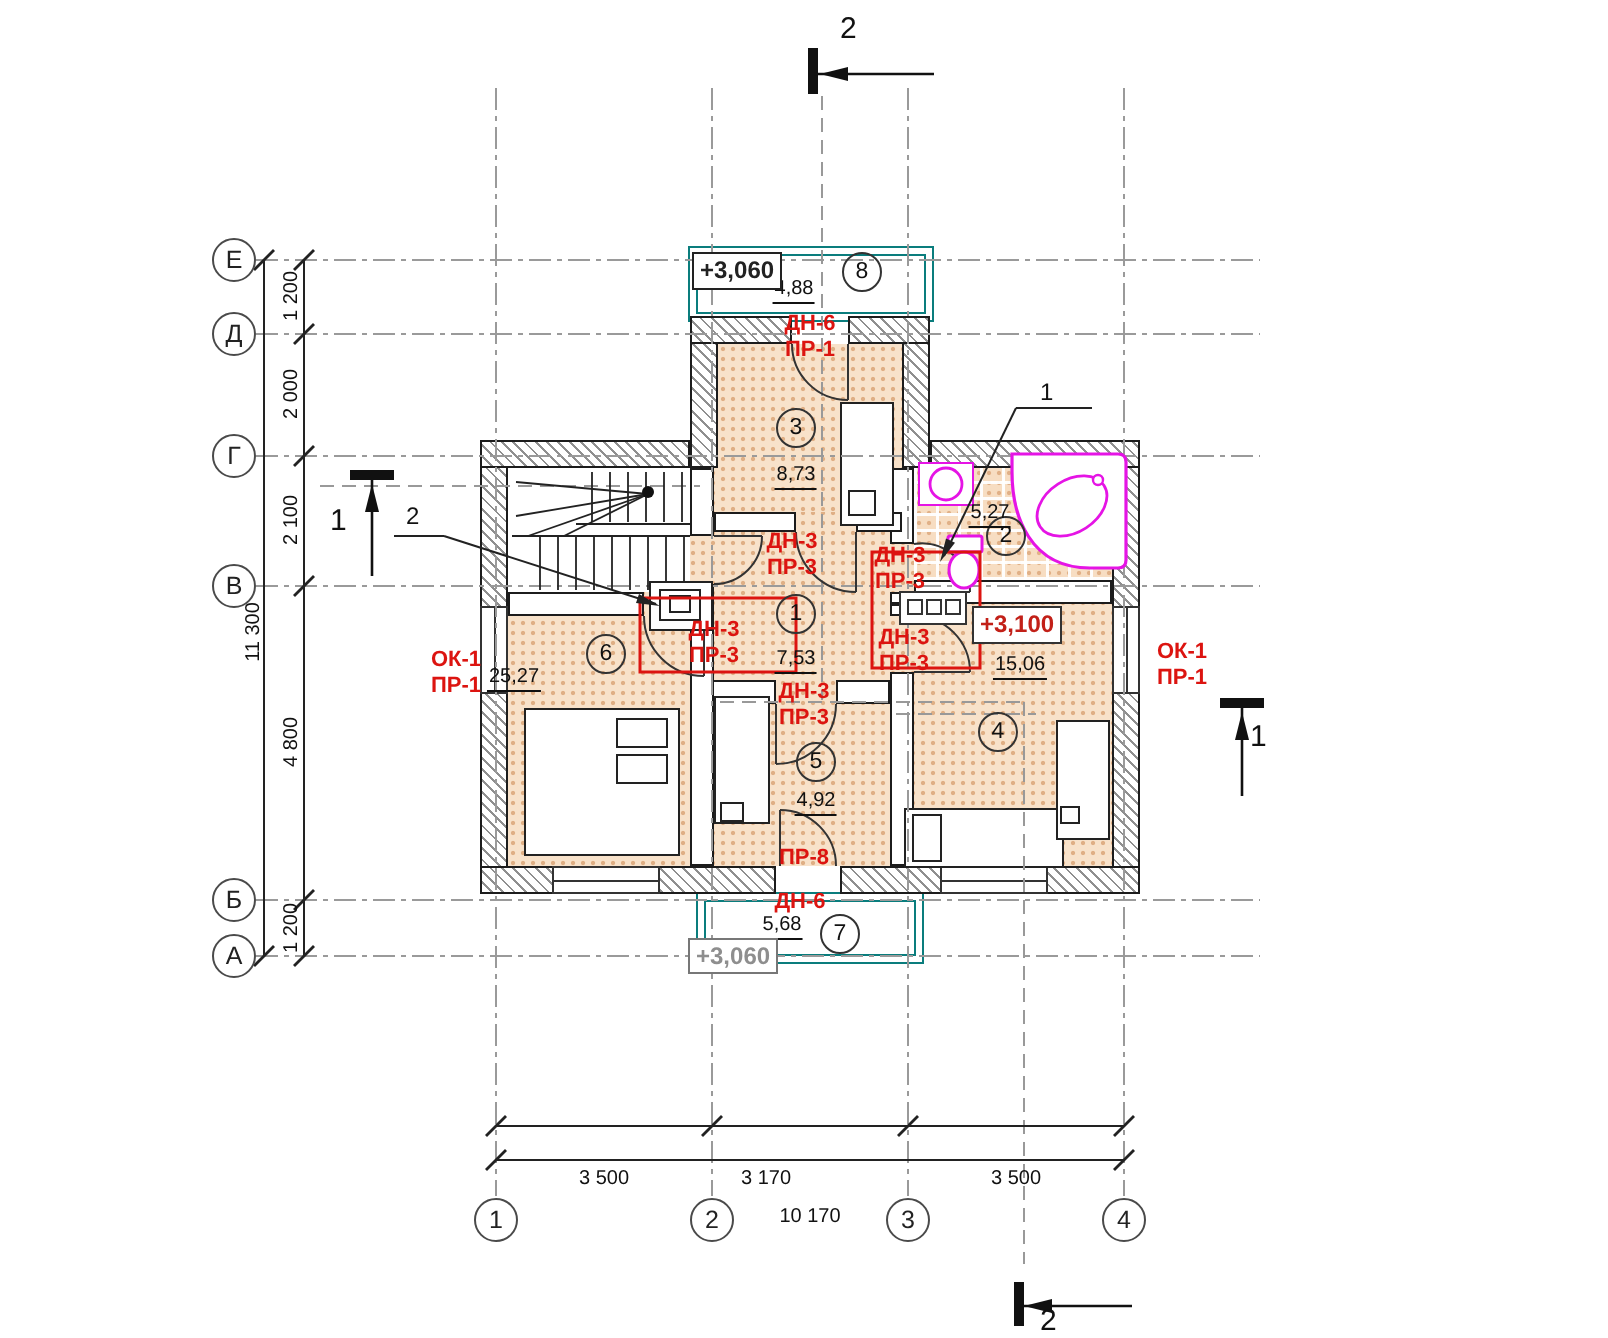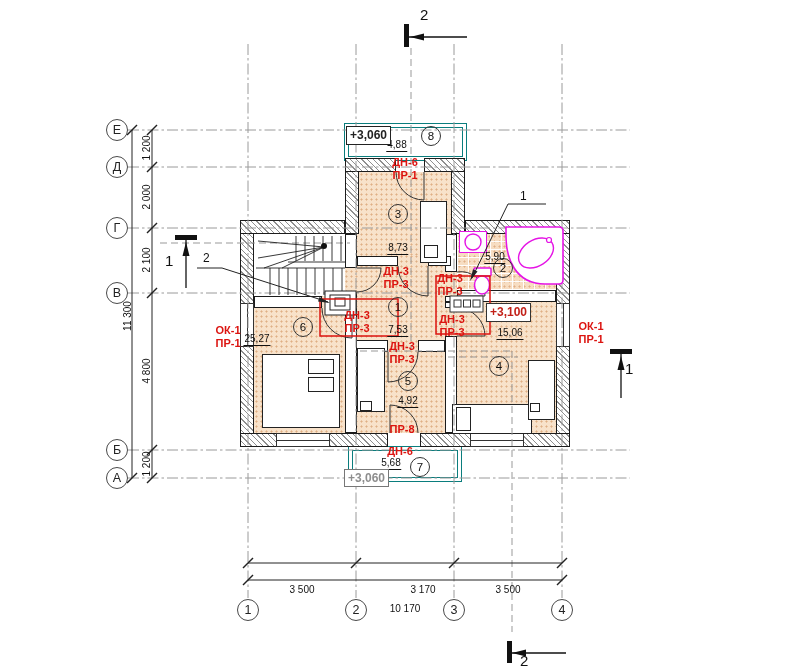--- a/index.html
+++ b/index.html
@@ -279,42 +279,42 @@
       <span>2</span>
     </div>
   <div class="acirc" style="left:443px;top:599px;">
       <span>3</span>
     </div>
   <div class="acirc" style="left:551px;top:599px;">
       <span>4</span>
     </div>
 
   <div class="dim hdim" style="left:302px;top:547px;">3 500</div>
-  <div class="dim hdim" style="left:423px;top:547px;">3 170</div>
+  <div class="dim hdim" style="left:383px;top:547px;">3 170</div>
   <div class="dim hdim" style="left:508px;top:547px;">3 500</div>
   <div class="dim hdim" style="left:405px;top:566px;">10 170</div>
   <div class="dim vdim" style="left:146px;top:148px;">1 200</div>
   <div class="dim vdim" style="left:146px;top:197px;">2 000</div>
   <div class="dim vdim" style="left:146px;top:260px;">2 100</div>
   <div class="dim vdim" style="left:146px;top:371px;">4 800</div>
   <div class="dim vdim" style="left:146px;top:464px;">1 200</div>
   <div class="dim vdim" style="left:127px;top:316px;">11 300</div>
 
   <div class="rcirc" style="left:388px;top:297px;">
       <span>1</span>
     </div>
   <div class="area" style="left:398px;top:324px;">7,53</div>
   <div class="rcirc" style="left:493px;top:258px;">
       <span>2</span>
     </div>
-  <div class="area" style="left:495px;top:251px;">5,90</div>
+  <div class="area" style="left:495px;top:251px;">5,27</div>
   <div class="rcirc" style="left:388px;top:204px;">
       <span>3</span>
     </div>
-  <div class="area" style="left:398px;top:242px;">8,73</div>
+  <div class="area" style="left:398px;top:232px;">8,73</div>
   <div class="rcirc" style="left:489px;top:356px;">
       <span>4</span>
     </div>
   <div class="area" style="left:510px;top:327px;">15,06</div>
   <div class="rcirc" style="left:398px;top:371px;">
       <span>5</span>
     </div>
   <div class="area" style="left:408px;top:395px;">4,92</div>
   <div class="rcirc" style="left:293px;top:317px;">
       <span>6</span>

